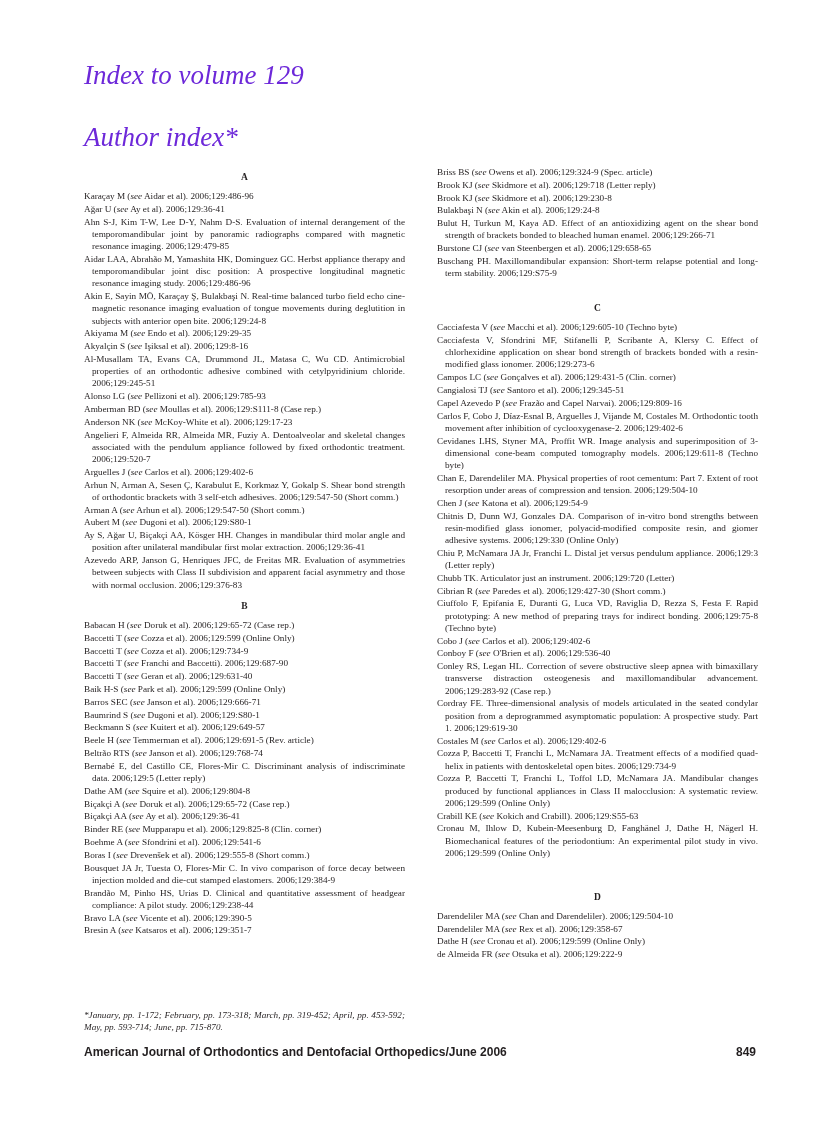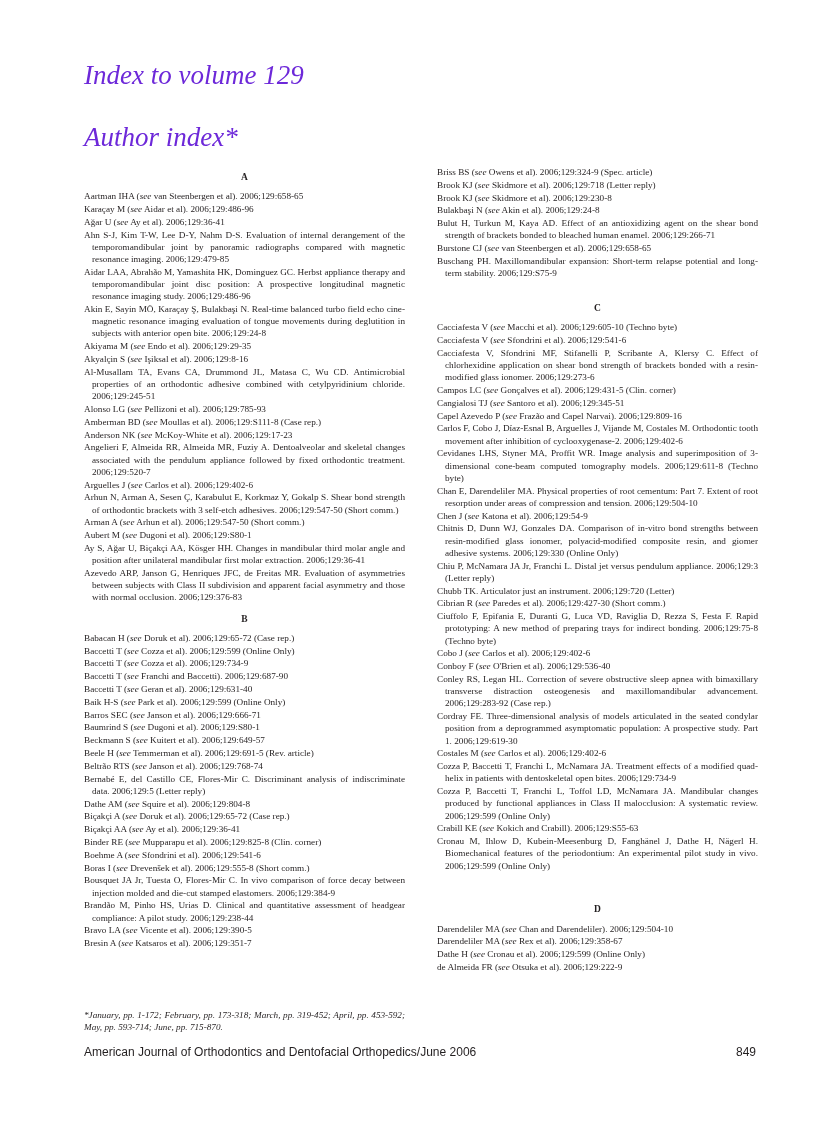--- a/index.html
+++ b/index.html
@@ -22,33 +22,32 @@
   .entry .see { font-style: italic; }
   .gap-large { height: 22px; }
   .gap-mid { height: 13px; }
   #footnote {
     position: absolute; left: 84px; top: 1009px; width: 321px;
     font-family: "Liberation Serif", serif; font-size: 9.2px; line-height: 12.2px; text-align: justify; font-style: italic;
   }
   #footer {
     position: absolute; left: 84px; top: 1044px; width: 672px;
     font-family: "Liberation Sans", sans-serif; font-size: 12px; line-height: 16px; color: #231f20;
-    display: flex; justify-content: space-between;
+    display: flex; justify-content: space-between; font-weight: bold;
   }
 </style>
 </head>
 <body>
 
 <h1 class="title" id="main-title">Index to volume 129</h1>
 <h2 class="title" id="sub-title">Author index*</h2>
 
 <div class="col" id="col-left">
     <div class="section">
       <div class="letter">A</div>
-      <div class="entry"><span>Aartman IHA (</span><span class="see">see</span><span> van Steenbergen et al). 2006;129:658-65</span></div>
       <div class="entry"><span>Karaçay M (</span><span class="see">see</span><span> Aidar et al). 2006;129:486-96</span></div>
       <div class="entry"><span>Ağar U (</span><span class="see">see</span><span> Ay et al). 2006;129:36-41</span></div>
       <div class="entry"><span>Ahn S-J, Kim T-W, Lee D-Y, Nahm D-S. Evaluation of internal derangement of the temporomandibular joint by panoramic radiographs compared with magnetic resonance imaging. 2006;129:479-85</span></div>
       <div class="entry"><span>Aidar LAA, Abrahão M, Yamashita HK, Dominguez GC. Herbst appliance therapy and temporomandibular joint disc position: A prospective longitudinal magnetic resonance imaging study. 2006;129:486-96</span></div>
       <div class="entry"><span>Akin E, Sayin MÖ, Karaçay Ş, Bulakbaşi N. Real-time balanced turbo field echo cine-magnetic resonance imaging evaluation of tongue movements during deglutition in subjects with anterior open bite. 2006;129:24-8</span></div>
       <div class="entry"><span>Akiyama M (</span><span class="see">see</span><span> Endo et al). 2006;129:29-35</span></div>
       <div class="entry"><span>Akyalçin S (</span><span class="see">see</span><span> Işiksal et al). 2006;129:8-16</span></div>
       <div class="entry"><span>Al-Musallam TA, Evans CA, Drummond JL, Matasa C, Wu CD. Antimicrobial properties of an orthodontic adhesive combined with cetylpyridinium chloride. 2006;129:245-51</span></div>
       <div class="entry"><span>Alonso LG (</span><span class="see">see</span><span> Pellizoni et al). 2006;129:785-93</span></div>
       <div class="entry"><span>Amberman BD (</span><span class="see">see</span><span> Moullas et al). 2006;129:S111-8 (Case rep.)</span></div>
@@ -94,21 +93,20 @@
       <div class="entry"><span>Brook KJ (</span><span class="see">see</span><span> Skidmore et al). 2006;129:230-8</span></div>
       <div class="entry"><span>Bulakbaşi N (</span><span class="see">see</span><span> Akin et al). 2006;129:24-8</span></div>
       <div class="entry"><span>Bulut H, Turkun M, Kaya AD. Effect of an antioxidizing agent on the shear bond strength of brackets bonded to bleached human enamel. 2006;129:266-71</span></div>
       <div class="entry"><span>Burstone CJ (</span><span class="see">see</span><span> van Steenbergen et al). 2006;129:658-65</span></div>
       <div class="entry"><span>Buschang PH. Maxillomandibular expansion: Short-term relapse potential and long-term stability. 2006;129:S75-9</span></div>
     </div>
     <div class="section">
       <div class="gap-mid"></div>
       <div class="letter">C</div>
       <div class="entry"><span>Cacciafesta V (</span><span class="see">see</span><span> Macchi et al). 2006;129:605-10 (Techno byte)</span></div>
-      <div class="entry"><span>Cacciafesta V (</span><span class="see">see</span><span> Sfondrini et al). 2006;129:541-6</span></div>
       <div class="entry"><span>Cacciafesta V, Sfondrini MF, Stifanelli P, Scribante A, Klersy C. Effect of chlorhexidine application on shear bond strength of brackets bonded with a resin-modified glass ionomer. 2006;129:273-6</span></div>
       <div class="entry"><span>Campos LC (</span><span class="see">see</span><span> Gonçalves et al). 2006;129:431-5 (Clin. corner)</span></div>
       <div class="entry"><span>Cangialosi TJ (</span><span class="see">see</span><span> Santoro et al). 2006;129:345-51</span></div>
       <div class="entry"><span>Capel Azevedo P (</span><span class="see">see</span><span> Frazão and Capel Narvai). 2006;129:809-16</span></div>
       <div class="entry"><span>Carlos F, Cobo J, Díaz-Esnal B, Arguelles J, Vijande M, Costales M. Orthodontic tooth movement after inhibition of cyclooxygenase-2. 2006;129:402-6</span></div>
       <div class="entry"><span>Cevidanes LHS, Styner MA, Proffit WR. Image analysis and superimposition of 3-dimensional cone-beam computed tomography models. 2006;129:611-8 (Techno byte)</span></div>
       <div class="entry"><span>Chan E, Darendeliler MA. Physical properties of root cementum: Part 7. Extent of root resorption under areas of compression and tension. 2006;129:504-10</span></div>
       <div class="entry"><span>Chen J (</span><span class="see">see</span><span> Katona et al). 2006;129:54-9</span></div>
       <div class="entry"><span>Chitnis D, Dunn WJ, Gonzales DA. Comparison of in-vitro bond strengths between resin-modified glass ionomer, polyacid-modified composite resin, and giomer adhesive systems. 2006;129:330 (Online Only)</span></div>
       <div class="entry"><span>Chiu P, McNamara JA Jr, Franchi L. Distal jet versus pendulum appliance. 2006;129:3 (Letter reply)</span></div>

